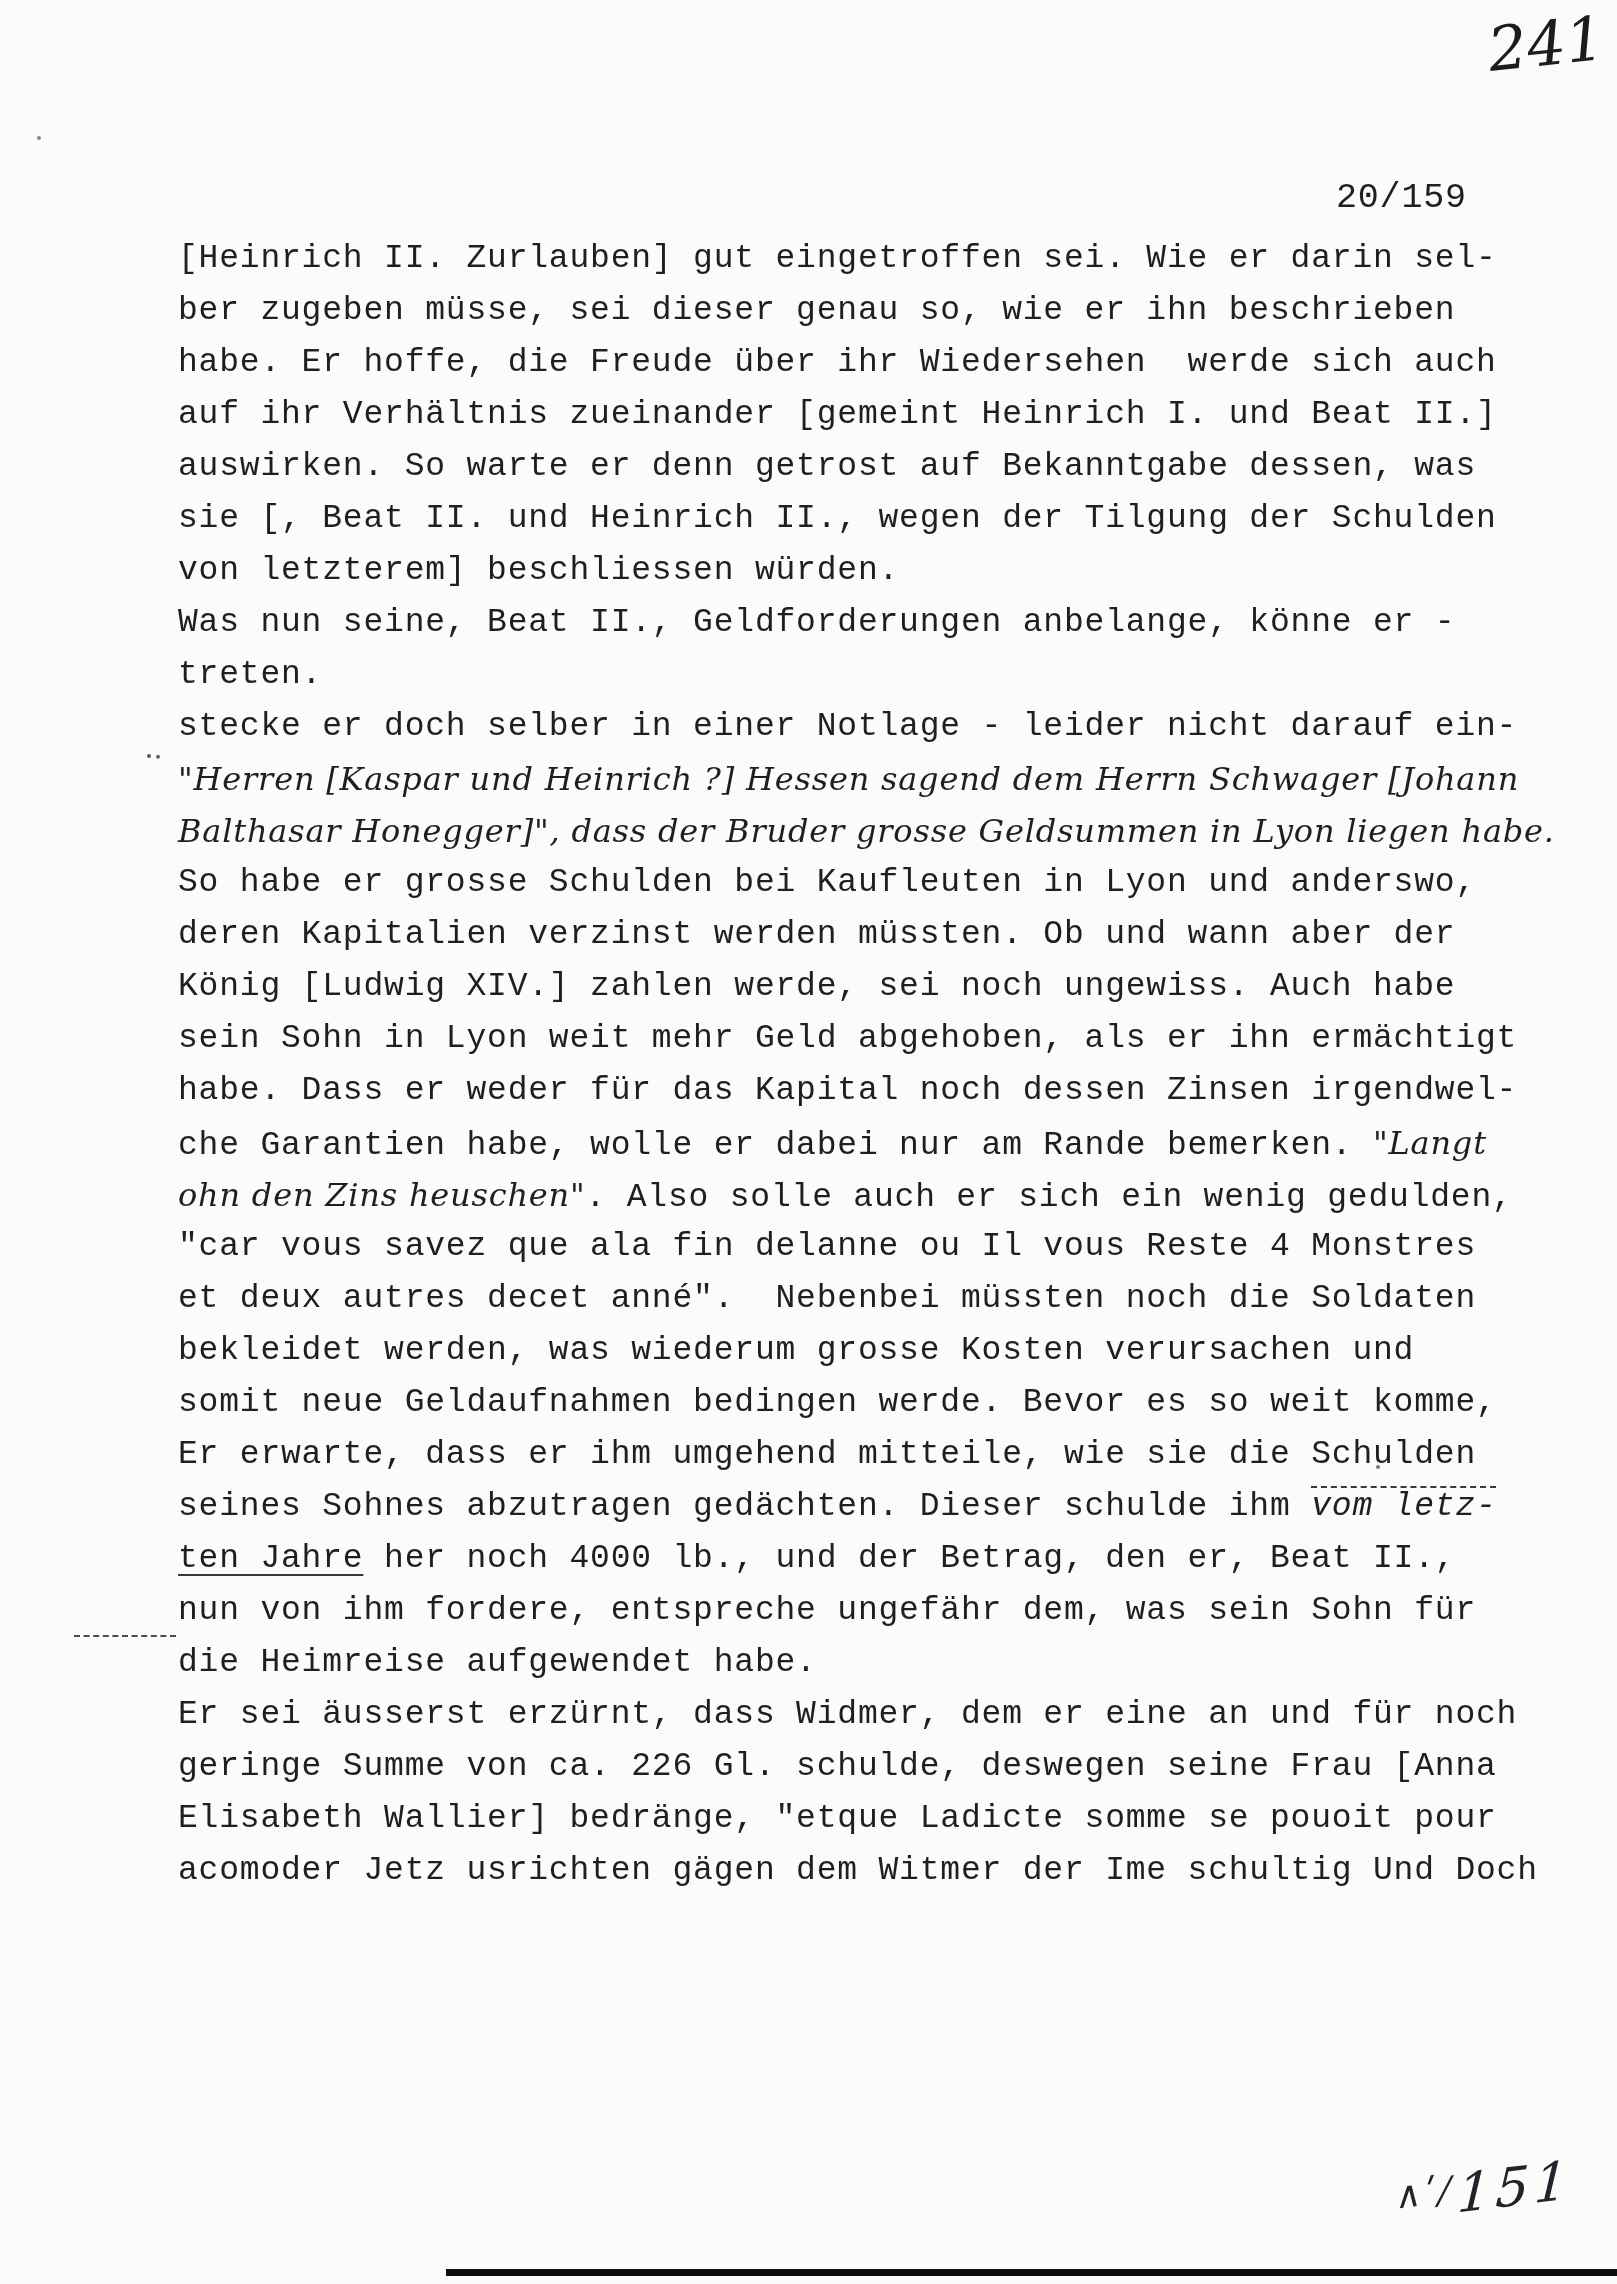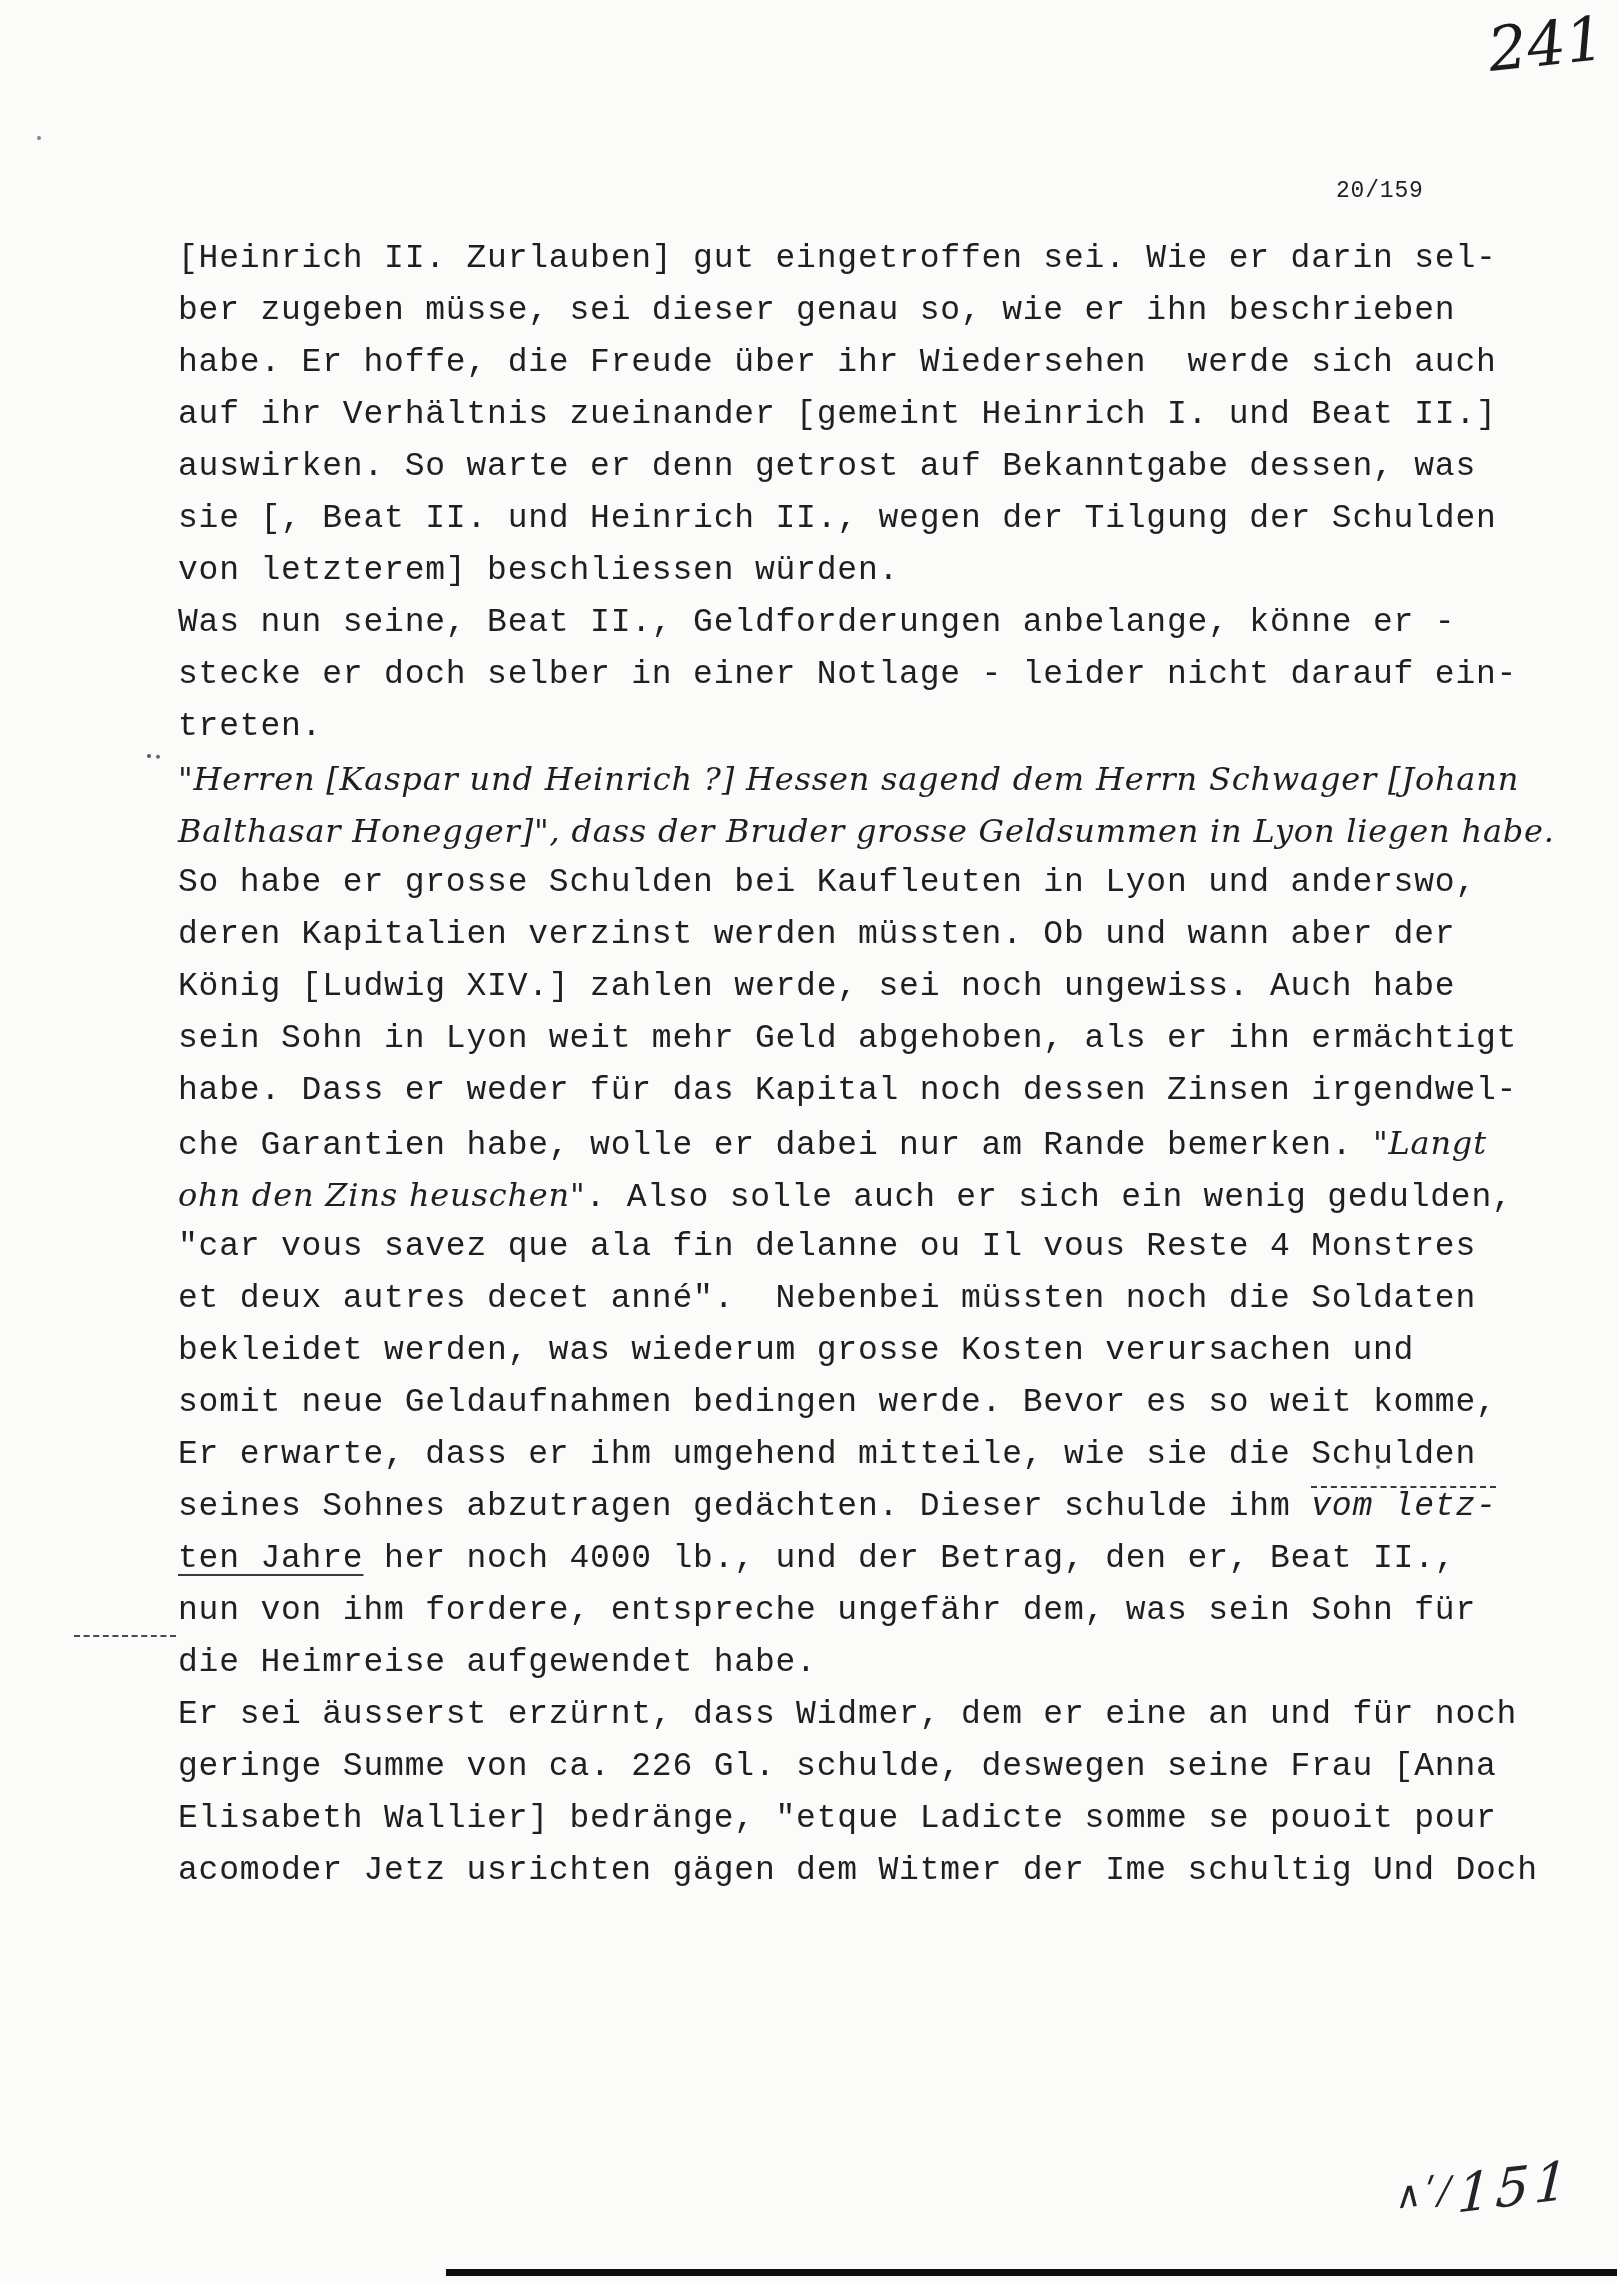--- a/index.html
+++ b/index.html
@@ -6,21 +6,21 @@
   .sheet{
     position:relative;
     width:1617px;height:2284px;
     background:#fbfbf9;
     overflow:hidden;
     font-family:"Liberation Mono", monospace;
     color:#1f1f1f;
   }
   .page-num{
     position:absolute;left:1336px;top:178px;
-    font-size:23px;letter-spacing:0.8px;
+    font-size:35px;letter-spacing:0.8px;
   }
   .hw-top{
     position:absolute;left:1488px;top:8px;
     font-family:"DejaVu Serif", serif;font-style:italic;
     font-size:61px;font-weight:500;
     transform:rotate(-6deg);
     color:#1c1c1c;
   }
   .doc-body{
     position:absolute;left:178px;top:233px;
@@ -83,22 +83,22 @@
 
   <div class="doc-body">
       <div class="line"><span class="seg-normal">[Heinrich II. Zurlauben] gut eingetroffen sei. Wie er darin sel-</span></div>
       <div class="line"><span class="seg-normal">ber zugeben müsse, sei dieser genau so, wie er ihn beschrieben</span></div>
       <div class="line"><span class="seg-normal">habe. Er hoffe, die Freude über ihr Wiedersehen  werde sich auch</span></div>
       <div class="line"><span class="seg-normal">auf ihr Verhältnis zueinander [gemeint Heinrich I. und Beat II.]</span></div>
       <div class="line"><span class="seg-normal">auswirken. So warte er denn getrost auf Bekanntgabe dessen, was</span></div>
       <div class="line"><span class="seg-normal">sie [, Beat II. und Heinrich II., wegen der Tilgung der Schulden</span></div>
       <div class="line"><span class="seg-normal">von letzterem] beschliessen würden.</span></div>
       <div class="line"><span class="seg-normal">Was nun seine, Beat II., Geldforderungen anbelange, könne er -</span></div>
+      <div class="line"><span class="seg-normal">treten.</span></div>
       <div class="line"><span class="seg-normal">stecke er doch selber in einer Notlage - leider nicht darauf ein-</span></div>
-      <div class="line"><span class="seg-normal">treten.</span></div>
       <div class="line"><span class="seg-script">"Herren [Kaspar und Heinrich ?] Hessen sagend dem Herrn Schwager [Johann</span></div>
       <div class="line"><span class="seg-script">Balthasar Honegger]", dass der Bruder grosse Geldsummen in Lyon liegen habe.</span></div>
       <div class="line"><span class="seg-normal">So habe er grosse Schulden bei Kaufleuten in Lyon und anderswo,</span></div>
       <div class="line"><span class="seg-normal">deren Kapitalien verzinst werden müssten. Ob und wann aber der</span></div>
       <div class="line"><span class="seg-normal">König [Ludwig XIV.] zahlen werde, sei noch ungewiss. Auch habe</span></div>
       <div class="line"><span class="seg-normal">sein Sohn in Lyon weit mehr Geld abgehoben, als er ihn ermächtigt</span></div>
       <div class="line"><span class="seg-normal">habe. Dass er weder für das Kapital noch dessen Zinsen irgendwel-</span></div>
       <div class="line"><span class="seg-normal">che Garantien habe, wolle er dabei nur am Rande bemerken. </span><span class="seg-script">"Langt</span></div>
       <div class="line"><span class="seg-script">ohn den Zins heuschen"</span><span class="seg-normal">. Also solle auch er sich ein wenig gedulden,</span></div>
       <div class="line"><span class="seg-normal">"car vous savez que ala fin delanne ou Il vous Reste 4 Monstres</span></div>

